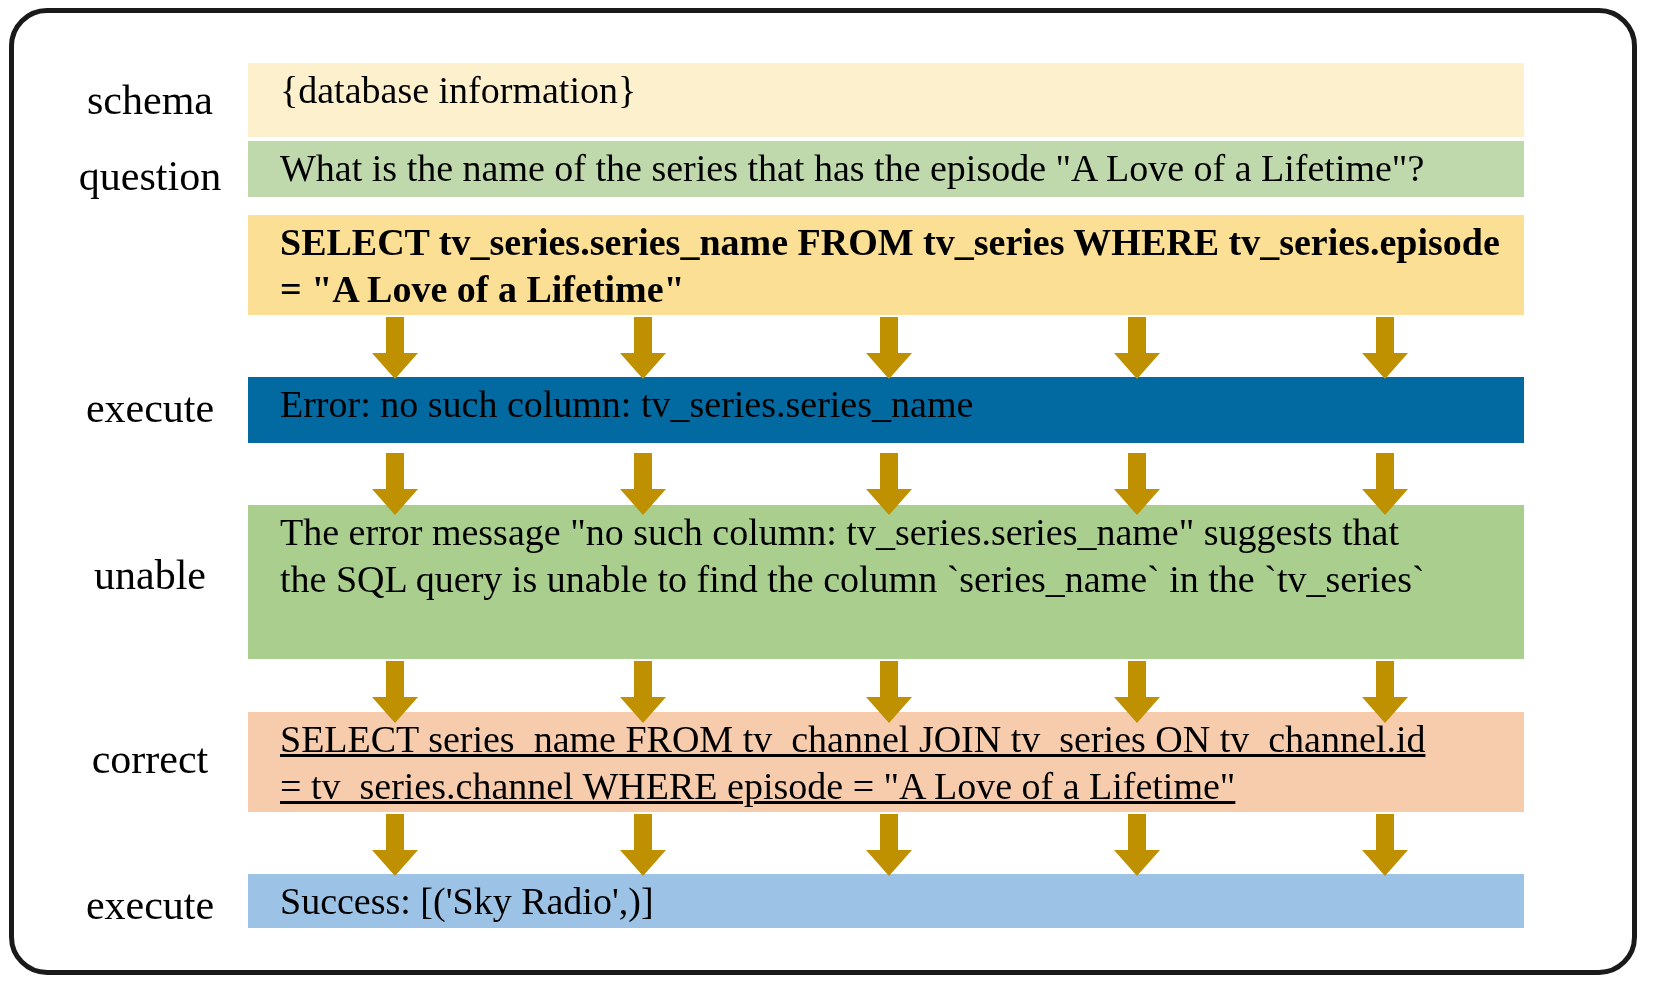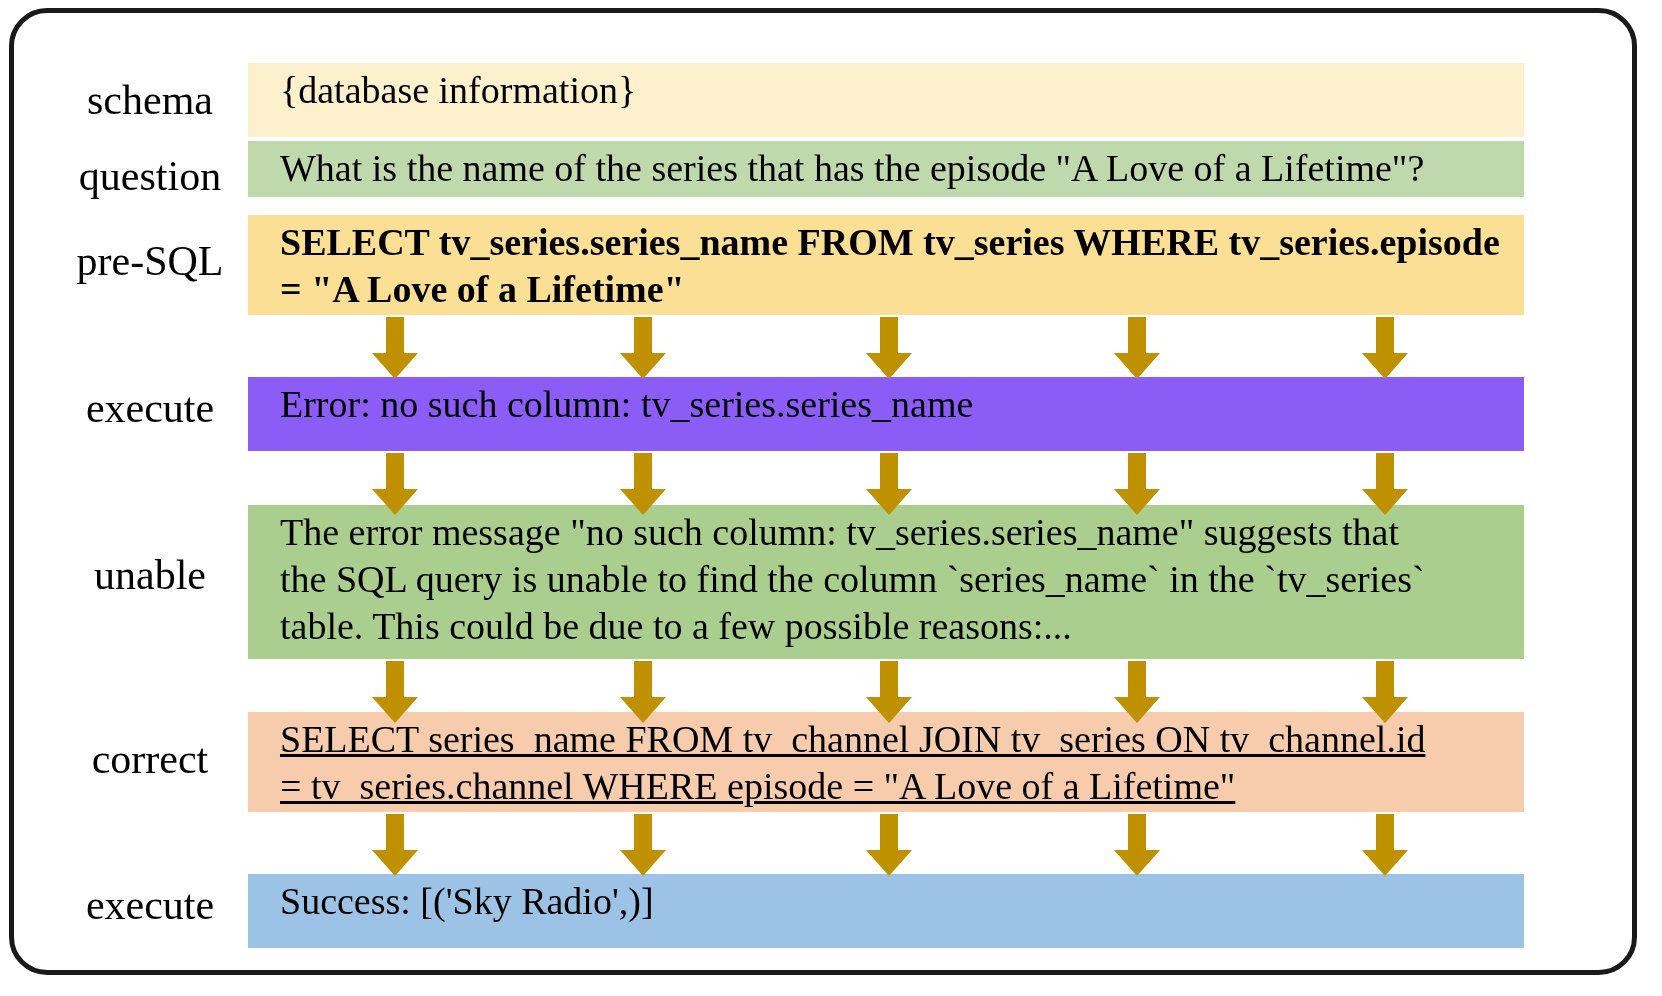--- a/index.html
+++ b/index.html
@@ -88,42 +88,40 @@
 <div id="card">
   <div id="flow">
       <div class="label" style="top: 50px;">schema</div>
       <div class="box" style="top: 34px; height: 74px; background: rgb(253, 240, 205);">
         <span class="ln">{database information}</span>
       </div>
       <div class="label" style="top: 126px;">question</div>
       <div class="box" style="top: 112px; height: 56px; background: rgb(191, 217, 172);">
         <span class="ln">What is the name of the series that has the episode "A Love of a Lifetime"?</span>
       </div>
-      <div class="label" style="top: 211px;">pre-SQL</div>
       <div class="box" style="top: 186px; height: 100px; background: rgb(251, 223, 148); font-weight: bold;">
         <span class="ln">SELECT tv_series.series_name FROM tv_series WHERE tv_series.episode</span>
         <span class="ln">= "A Love of a Lifetime"</span>
       </div>
       <div class="label" style="top: 358px;">execute</div>
-      <div class="box" style="top: 348px; height: 74px; background: #8b5cf6;">
+      <div class="box" style="top: 348px; height: 66px; background: #0369a1;">
         <span class="ln">Error: no such column: tv_series.series_name</span>
       </div>
       <div class="label" style="top: 525px;">unable</div>
       <div class="box" style="top: 476px; height: 154px; background: rgb(169, 206, 142);">
         <span class="ln">The error message "no such column: tv_series.series_name" suggests that</span>
         <span class="ln">the SQL query is unable to find the column `series_name` in the `tv_series`</span>
-        <span class="ln">table. This could be due to a few possible reasons:...</span>
       </div>
       <div class="label" style="top: 709px;">correct</div>
       <div class="box" style="top: 683px; height: 100px; background: rgb(246, 204, 173); text-decoration: underline;">
         <span class="ln">SELECT series_name FROM tv_channel JOIN tv_series ON tv_channel.id</span>
         <span class="ln">= tv_series.channel WHERE episode = "A Love of a Lifetime"</span>
       </div>
       <div class="label" style="top: 855px;">execute</div>
-      <div class="box" style="top: 845px; height: 74px; background: rgb(156, 195, 229);">
+      <div class="box" style="top: 845px; height: 54px; background: rgb(156, 195, 229);">
         <span class="ln">Success: [('Sky Radio',)]</span>
       </div>
       <div class="arrowband" style="top: 288px;">
         <div class="arrow a0"><svg viewBox="0 0 46 62" width="46" height="62" preserveAspectRatio="none">
             <polygon points="14,0 32,0 32,36 46,36 23,62 0,36 14,36" fill="#BF9000"></polygon>
           </svg></div>
         <div class="arrow a1"><svg viewBox="0 0 46 62" width="46" height="62" preserveAspectRatio="none">
             <polygon points="14,0 32,0 32,36 46,36 23,62 0,36 14,36" fill="#BF9000"></polygon>
           </svg></div>
         <div class="arrow a2"><svg viewBox="0 0 46 62" width="46" height="62" preserveAspectRatio="none">

